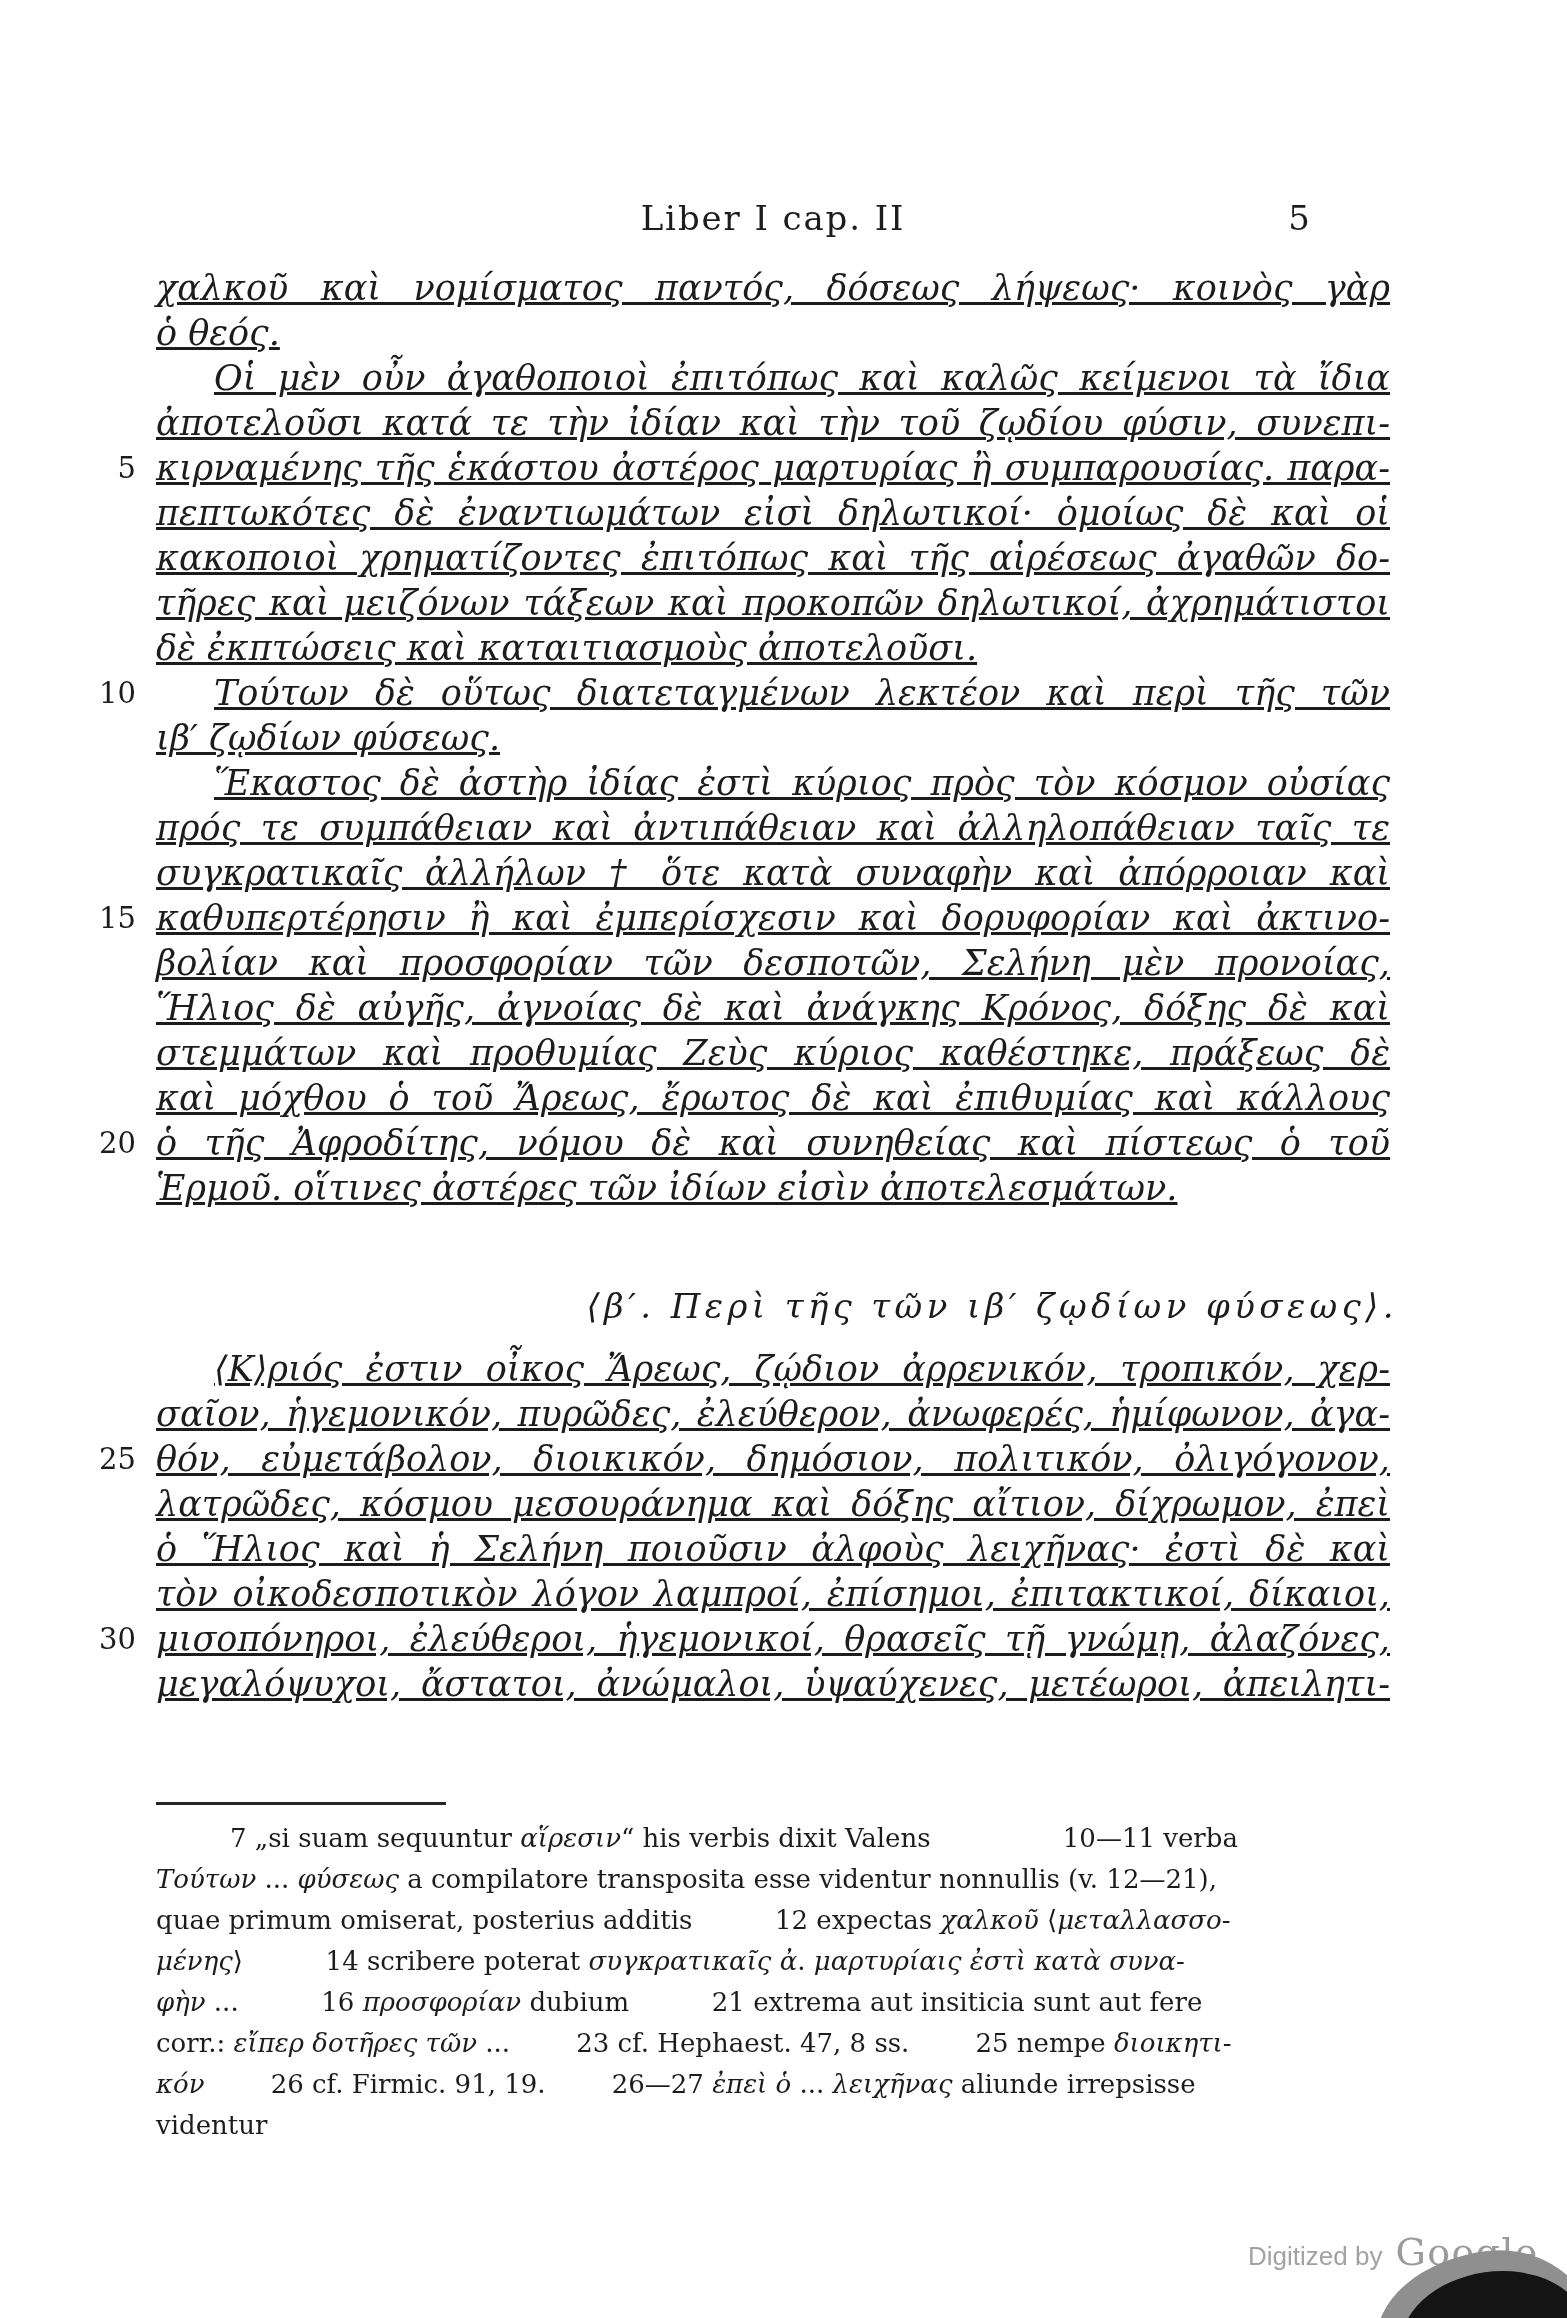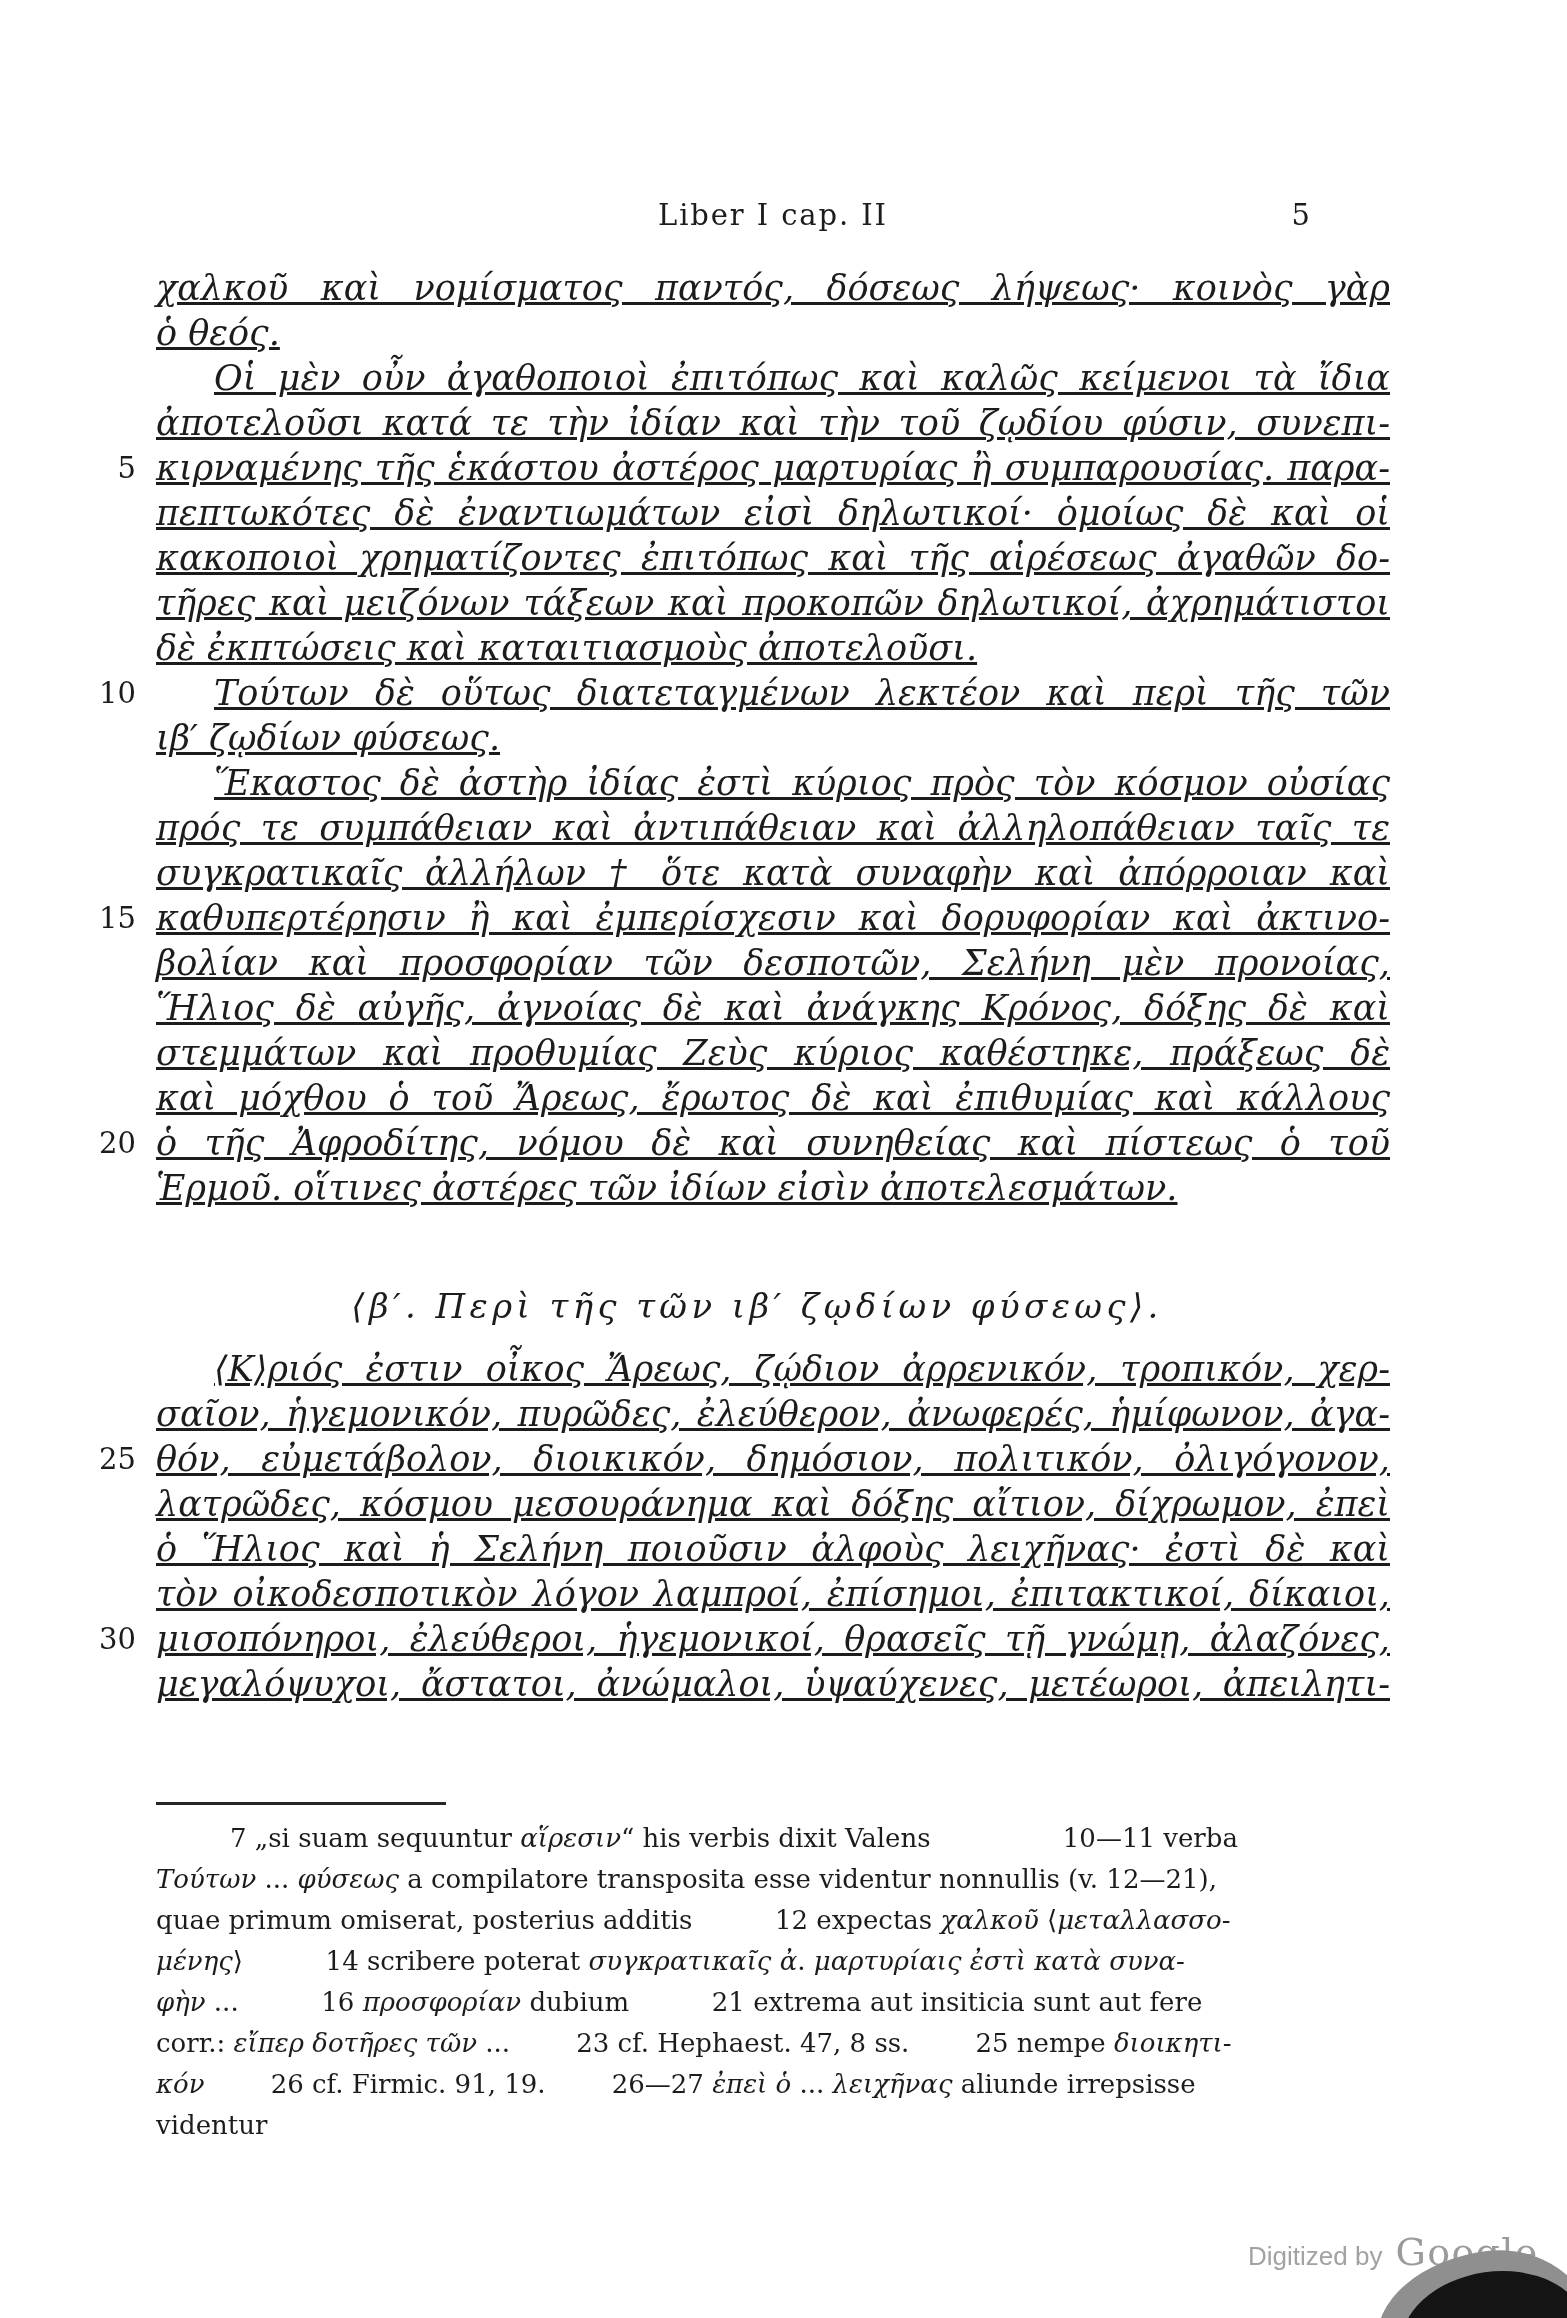--- a/index.html
+++ b/index.html
@@ -5,39 +5,39 @@
   html,body{margin:0;padding:0;background:#d8d8d8;}
   .page{
     position:relative;
     width:1568px;height:2319px;
     background:#ffffff;
     overflow:hidden;
     color:#1c1c1c;
     font-family:"DejaVu Serif", serif;
   }
   
-  .running-head{position:absolute;left:156px;top:198px;width:1234px;height:49px;font-size:29px;text-decoration:underline;}
+  .running-head{position:absolute;left:156px;top:198px;width:1234px;height:49px;font-size:34px;text-decoration:underline;}
   .rh-title{position:absolute;left:0;right:0;text-align:center;letter-spacing:1.9px;}
   .rh-page{position:absolute;right:80px;top:0;}
   
   .textblock{position:absolute;left:156px;width:1234px;}
   .block1{top:266px;}
   .block2{top:1347px;}
   .bodyline{position:relative;height:45px;line-height:45px;font-style:italic;font-size:35px;text-decoration:underline;}
   .mnum{
     position:absolute;left:-71px;top:0;width:51px;
     text-align:right;font-style:normal;font-size:29px;line-height:45px;
   }
   .lt{display:block;text-align:justify;text-align-last:justify;-moz-text-align-last:justify;}
   .bodyline.short .lt{text-align-last:left;-moz-text-align-last:left;}
   .bodyline.indent .lt{text-indent:58px;}
   
   .section-heading{
-    position:absolute;left:140px;top:1286px;width:1234px;
-    text-align:center;font-style:italic;font-size:34px;letter-spacing:4.4px;
+    position:absolute;left:164px;top:1286px;width:1234px;
+    text-align:right;font-style:italic;font-size:34px;letter-spacing:4.4px;
   }
   
   .app-rule{position:absolute;left:156px;top:1802px;width:290px;height:2.5px;background:#262626;}
   .apparatus{position:absolute;left:156px;top:1818px;width:1234px;font-size:26px;}
   .app-line{min-height:41px;line-height:41px;white-space:pre-wrap;}
   .app-line.indent{text-indent:74px;}
   .app-line i{}
   
   .watermark{position:absolute;left:1248px;top:2230px;white-space:nowrap;color:#a2a2a2;}
   .wm-prefix{font-family:"Liberation Sans",sans-serif;font-size:26px;vertical-align:baseline;}

